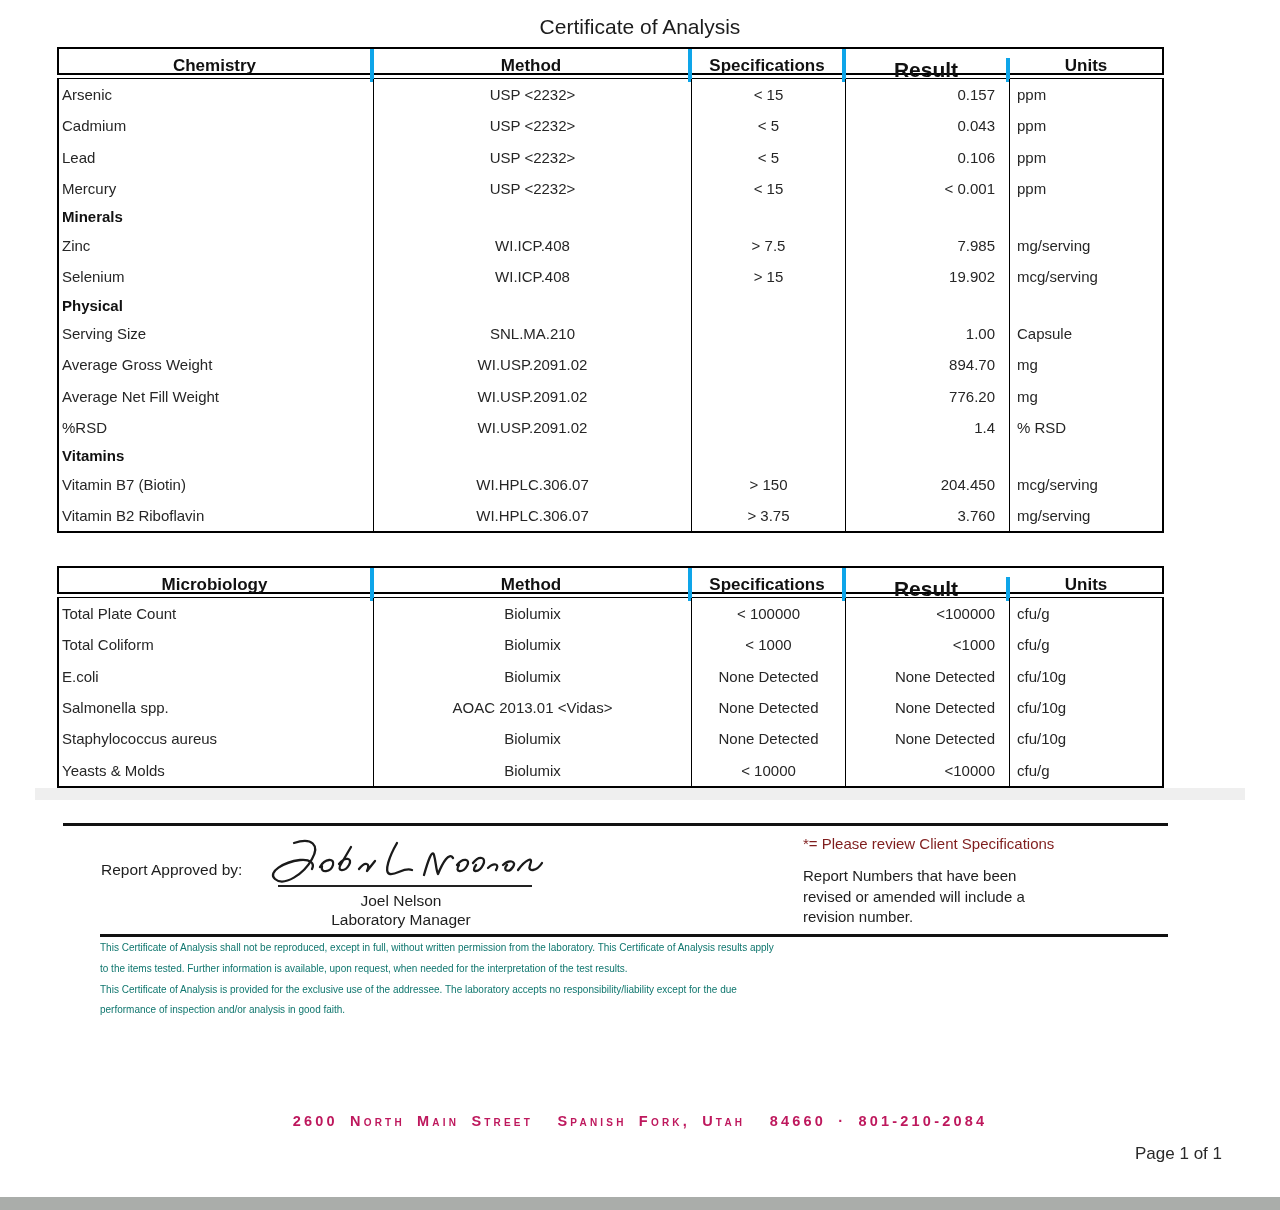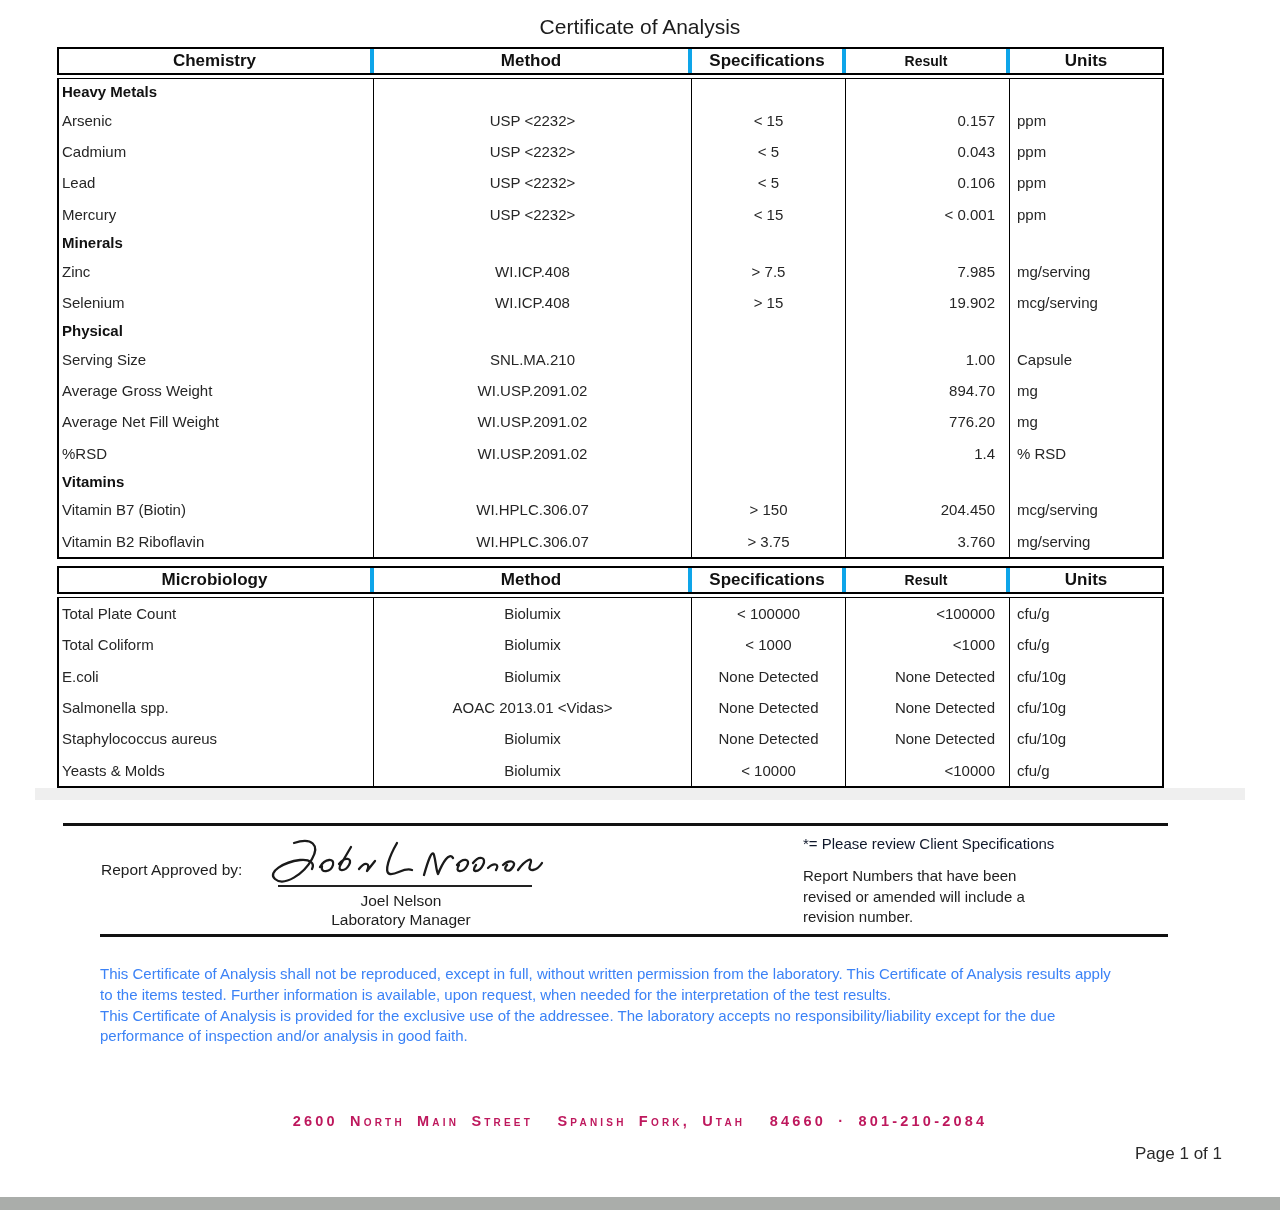--- a/index.html
+++ b/index.html
@@ -8,21 +8,21 @@
   .abs{position:absolute;}
   
   .title{top:15px;left:0;width:1280px;text-align:center;font-size:21px;color:#1c1c1c;}
   
   .tbl{position:absolute;width:1107px;left:57px;box-sizing:border-box;}
   .hdr{display:grid;grid-template-columns:315px 318px 154px 164px auto;
        border:2.5px solid #000;box-sizing:border-box;height:28px;background:#fff;}
   .hc{display:flex;align-items:center;justify-content:center;font-weight:bold;font-size:17px;
       color:#111;border-right:4px solid #0ea5e9;box-sizing:border-box;}
   .hc:last-child{border-right:none;}
-  .hc.small{font-size:14px;}
+  .hc.small{font-size:21px;margin-top:9px;}
   .bod{margin-top:3px;border:2px solid #000;border-top:1.5px solid #000;box-sizing:border-box;background:#fff;}
   .trow{display:grid;grid-template-columns:315px 318px 154px 164px auto;}
   .row-sec{height:25.6px;}
   .row-dat{height:31.3px;}
   .c{display:flex;align-items:center;font-size:15px;border-right:1.5px solid #000;box-sizing:border-box;
      white-space:nowrap;overflow:hidden;}
   .c5{border-right:none;}
   .c1{padding-left:3px;justify-content:flex-start;}
   .c1.sec{font-weight:bold;color:#111;}
   .c2,.c3{justify-content:center;}
@@ -34,24 +34,24 @@
   .rule{background:#111;height:3px;}
   .rule1{left:63px;top:823px;width:1105px;}
   .rule2{left:100px;top:934px;width:1068px;}
   
   .approve-label{left:101px;top:861px;font-size:15.5px;color:#1e1e1e;}
   .sig-wrap{left:262px;top:833px;width:282px;height:58px;}
   .sig-underline{left:278px;top:885px;width:254px;height:1.5px;background:#222;}
   .sig-name-block{left:270px;top:892px;width:262px;text-align:center;font-size:15.5px;
                   line-height:18.5px;color:#1e1e1e;}
   
-  .note-spec{left:803px;top:835px;font-size:15px;color:#0f172a;}
+  .note-spec{left:803px;top:835px;font-size:15px;color:#7f1d1d;}
   .note-revision{left:803px;top:866px;width:238px;font-size:15px;line-height:20.5px;color:#1e1e1e;}
   
-  .disclaimer{left:100px;top:964px;width:1090px;font-size:15px;line-height:20.8px;color:#3b82f6;}
+  .disclaimer{left:100px;top:938px;width:1090px;font-size:10px;line-height:20.8px;color:#0f766e;}
   
   .address{left:0;top:1113px;width:1280px;text-align:center;font-size:14.5px;font-weight:bold;
            font-variant:small-caps;letter-spacing:3.2px;word-spacing:5px;}
   .pageno{left:1000px;top:1144px;width:222px;text-align:right;font-size:17px;color:#2a2a2a;}
   .bottom-band{left:0;top:1197px;width:1280px;height:13px;background:#aaadaa;}
   .sig-svg{width:100%;height:100%;}
 </style>
 </head>
 <body>
 
@@ -61,27 +61,20 @@
 
   <section class="tbl" style="top:47px;">
     <div class="hdr">
       <div class="hc">Chemistry</div>
       <div class="hc">Method</div>
       <div class="hc">Specifications</div>
       <div class="hc small">Result</div>
       <div class="hc">Units</div>
     </div>
     <div class="bod">
-        <div class="trow row-sec">
-          <div class="c c1 sec">Heavy Metals</div>
-          <div class="c c2"></div>
-          <div class="c c3"></div>
-          <div class="c c4"></div>
-          <div class="c c5"></div>
-        </div>
         <div class="trow row-dat">
           <div class="c c1">Arsenic</div>
           <div class="c c2">USP &lt;2232&gt;</div>
           <div class="c c3">&lt; 15</div>
           <div class="c c4">0.157</div>
           <div class="c c5">ppm</div>
         </div>
         <div class="trow row-dat">
           <div class="c c1">Cadmium</div>
           <div class="c c2">USP &lt;2232&gt;</div>

